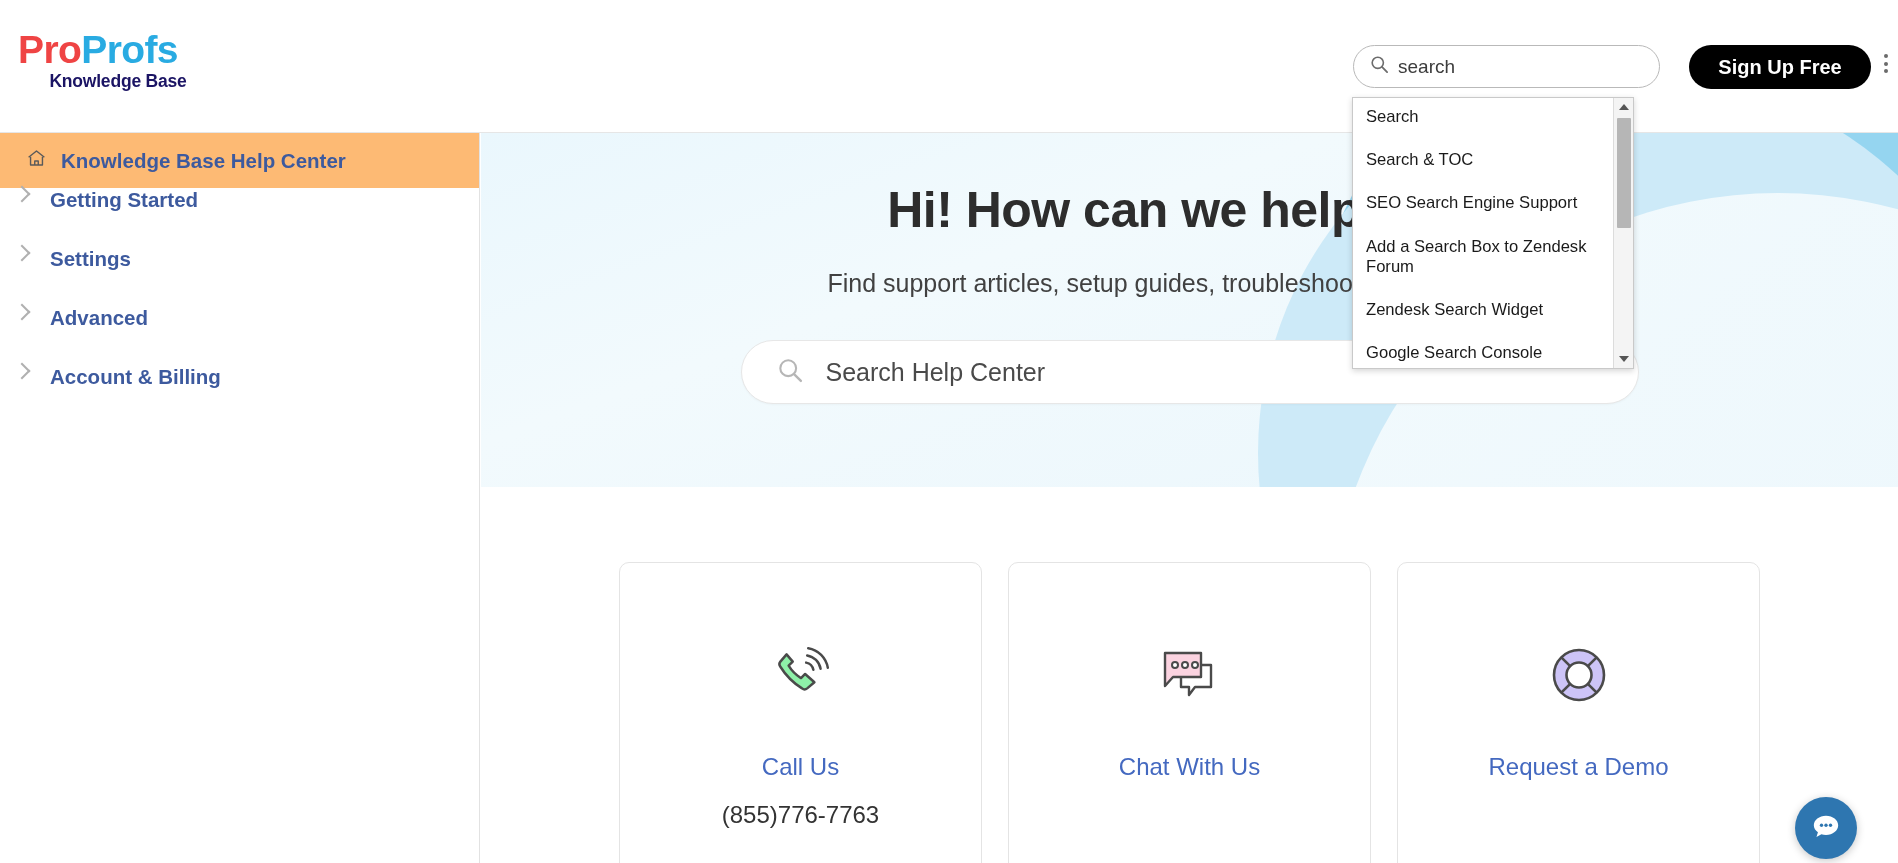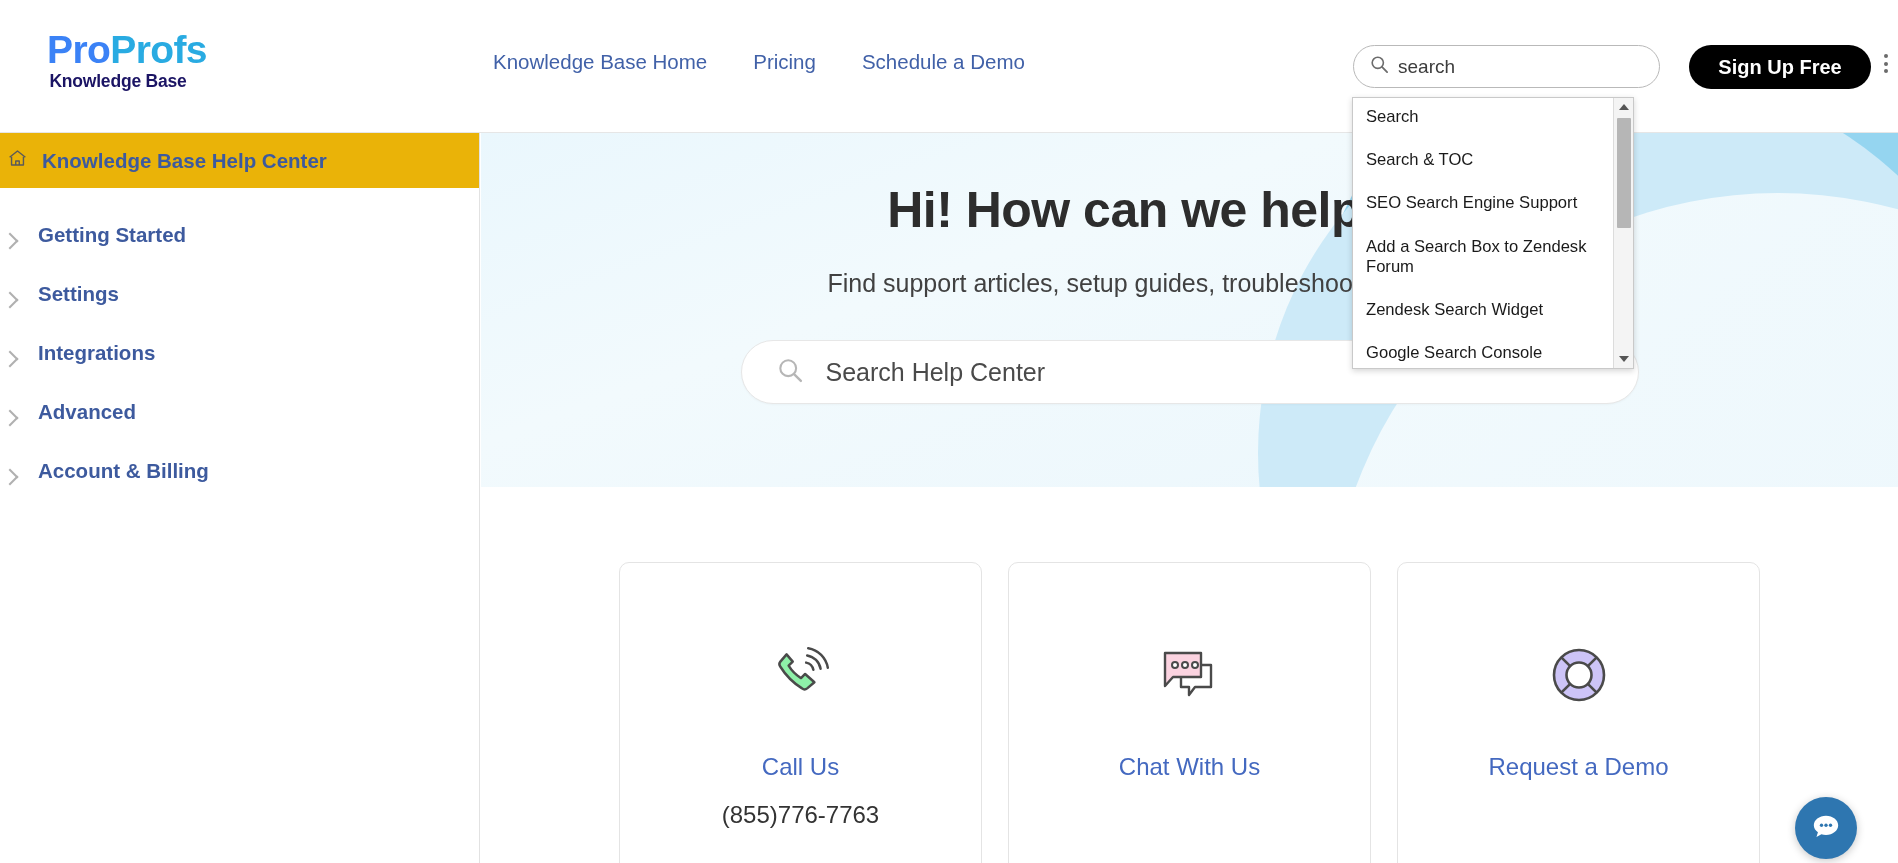--- a/index.html
+++ b/index.html
@@ -14,21 +14,21 @@
   .header {
     position: absolute; left: 0; top: 0; width: 1898px; height: 133px;
     background: #ffffff; border-bottom: 1px solid #e6e6e6;
     z-index: 40;
   }
   .logo { position: absolute; left: 18px; top: 30px; width: 200px; }
   .logo-main {
     font-size: 39px; font-weight: 700; letter-spacing: -0.6px;
     line-height: 1.05; white-space: nowrap;
   }
-  .logo-pro { color: #3b82f6; margin-left: 29px; }
+  .logo-pro { color: #ef4444; }
   .logo-profs { color: #29abe2; }
   .logo-sub {
     font-size: 17.5px; font-weight: 700; color: #1b1464;
     text-align: center; line-height: 1.1; margin-top: 1px;
     letter-spacing: -0.2px;
   }
   .navlinks {
     position: absolute; left: 470px; top: 50px;
     display: flex; align-items: center; gap: 0px;
   }
@@ -98,27 +98,27 @@
   }
   .kebab i { display: block; width: 4px; height: 4px; background: #6b6b6b; border-radius: 50%; }
 
   
   .sidebar {
     position: absolute; left: 0; top: 133px; width: 480px; height: 730px;
     background: #fff; border-right: 1px solid #e2e2e2; z-index: 20;
   }
   .sb-home {
     display: flex; align-items: center; gap: 14px;
-    height: 55px; padding-left: 7px;
-    background: #eab308; cursor: pointer;
+    height: 55px; padding-left: 26px;
+    background: #fdba74; cursor: pointer;
   }
   .sb-home-label { font-size: 20.5px; font-weight: 700; color: #3d5a9e; }
   .sb-item {
-    display: flex; align-items: flex-end; gap: 22px;
-    height: 59px; padding-left: 2px; cursor: pointer;
+    display: flex; align-items: flex-start; gap: 22px;
+    height: 59px; padding-left: 14px; cursor: pointer;
   }
   .sb-item-label { font-size: 20.5px; font-weight: 700; color: #3d5a9e; }
   .chev {
     flex: 0 0 auto; width: 12px; height: 12px;
     border-right: 2.2px solid #b0b0b0; border-top: 2.2px solid #b0b0b0;
     transform: rotate(45deg); margin-left: 2px;
   }
 
   
   .hero {
@@ -195,25 +195,20 @@
 
   <div class="header">
 
     <div class="logo">
       <div class="logo-main">
         <span class="logo-pro">Pro</span><span class="logo-profs">Profs</span>
       </div>
       <div class="logo-sub">Knowledge Base</div>
     </div>
 
-    <div class="navlinks">
-      <div class="navlink">Knowledge Base Home</div>
-      <div class="navlink">Pricing</div>
-      <div class="navlink">Schedule a Demo</div>
-    </div>
 
     <div class="topsearch">
       <span class="magnifier">
         <svg width="19" height="19" viewBox="0 0 20 20">
           <circle cx="8.2" cy="8.2" r="5.9" fill="none" stroke="#6c6c6c" stroke-width="1.7"></circle>
           <line x1="12.6" y1="12.6" x2="18" y2="18" stroke="#6c6c6c" stroke-width="1.9" stroke-linecap="round"></line>
         </svg>
       </span>
       <span class="topsearch-value">search</span>
     </div>
@@ -259,24 +254,20 @@
       <span class="sb-home-label">Knowledge Base Help Center</span>
     </div>
 
     <div class="sb-item">
       <span class="chev"></span>
       <span class="sb-item-label">Getting Started</span>
     </div>
     <div class="sb-item">
       <span class="chev"></span>
       <span class="sb-item-label">Settings</span>
-    </div>
-    <div class="sb-item">
-      <span class="chev"></span>
-      <span class="sb-item-label">Integrations</span>
     </div>
     <div class="sb-item">
       <span class="chev"></span>
       <span class="sb-item-label">Advanced</span>
     </div>
     <div class="sb-item">
       <span class="chev"></span>
       <span class="sb-item-label">Account &amp; Billing</span>
     </div>
   </div>

